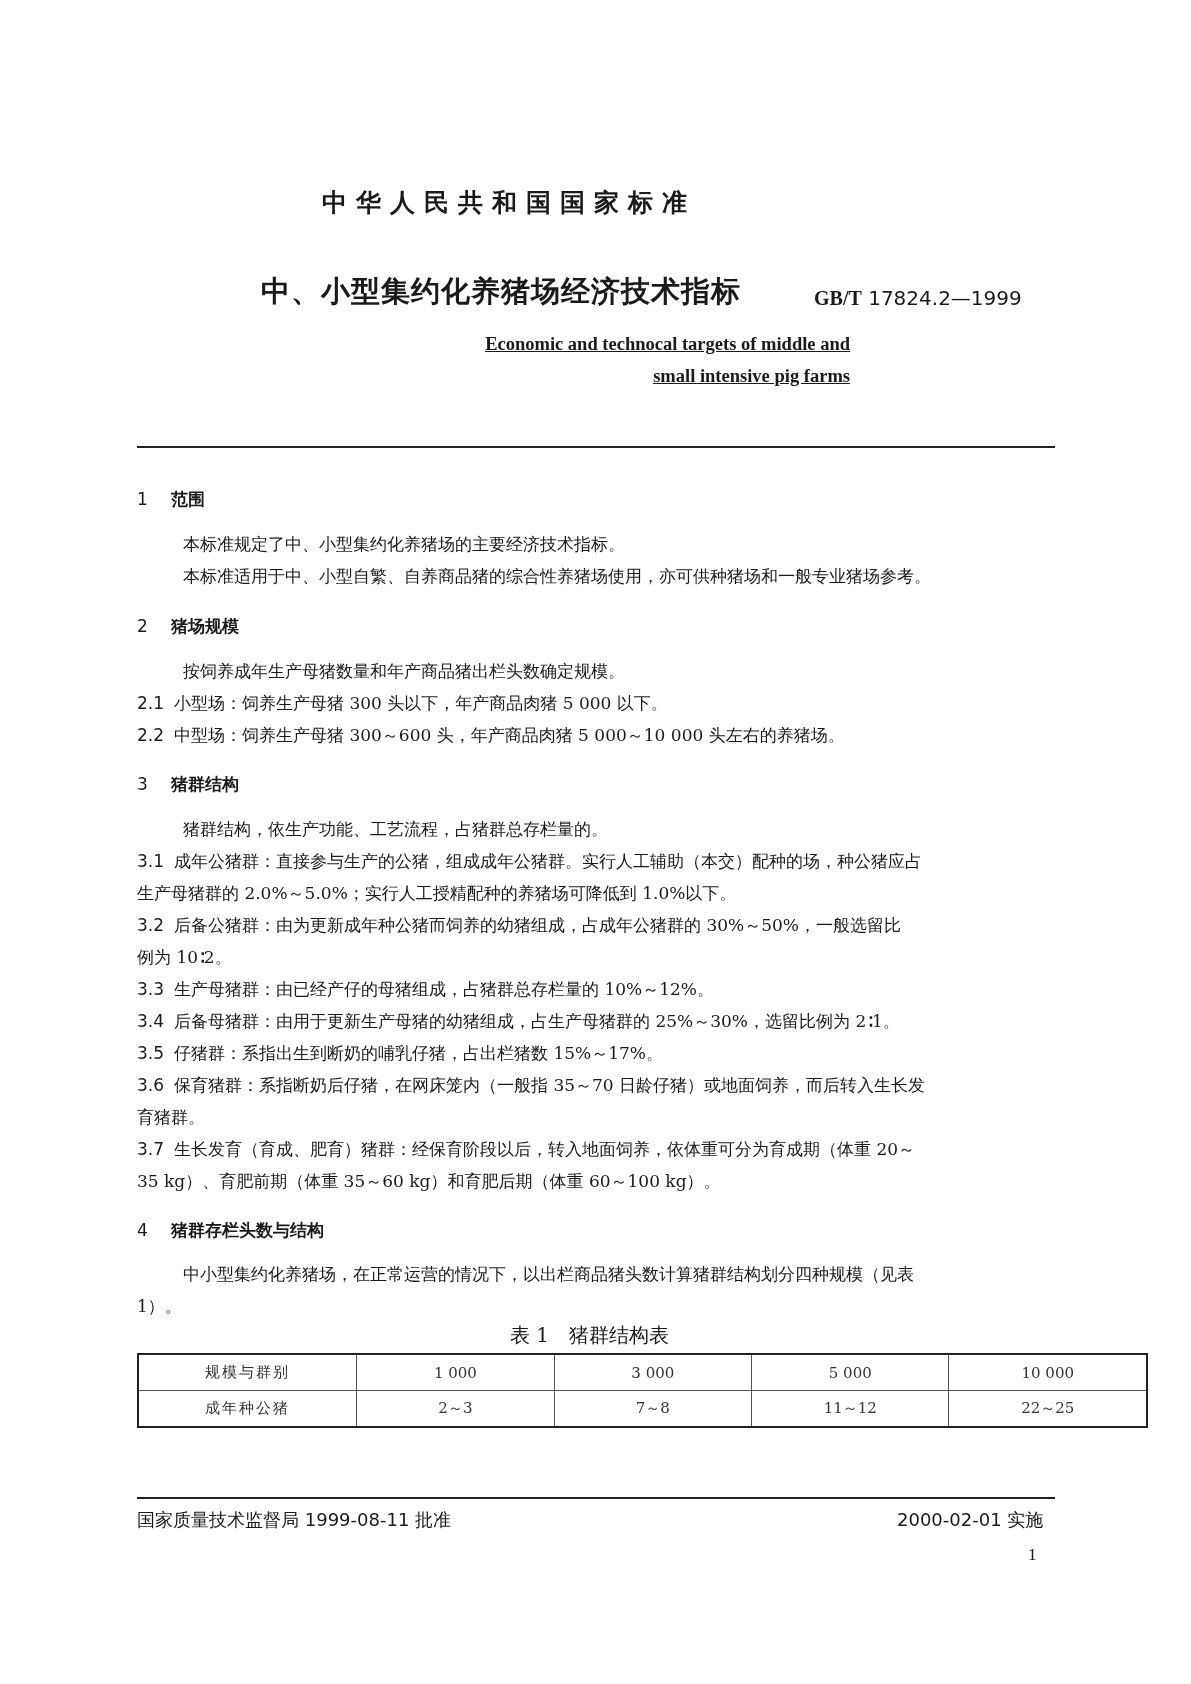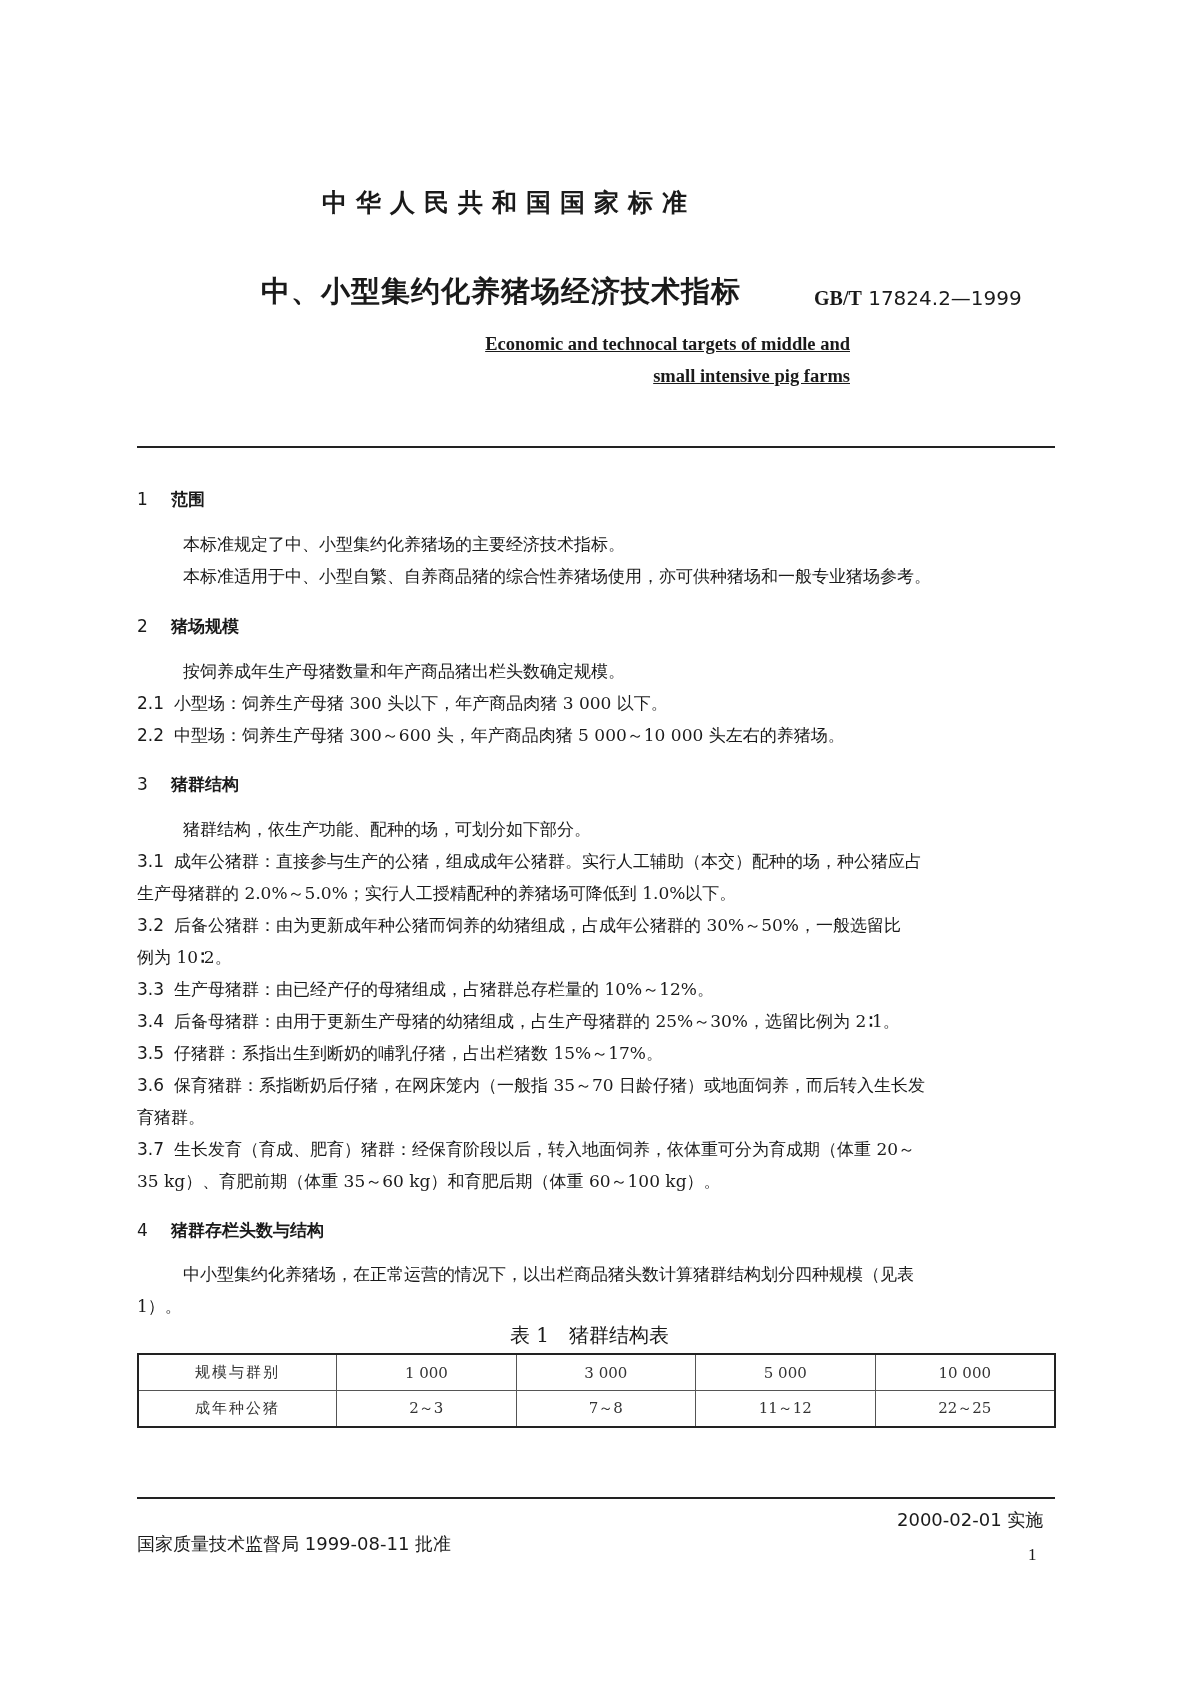--- a/index.html
+++ b/index.html
@@ -22,28 +22,28 @@
   .rule.bottom { top: 1497px; height: 2px; }
 
   .h { font-size: 17px; font-weight: bold; }
   .h .num { display: inline-block; width: 34px; font-weight: normal; }
   .p { font-size: 17px; }
   .indent { left: 183px; }
   .left { left: 137px; }
   .clause-num { display: inline-block; width: 37px; }
 
   .table-caption { left: 510px; top: 1322px; font-size: 20px; }
-  table.t1 { position: absolute; left: 137px; top: 1353px; width: 919px; border-collapse: collapse;
+  table.t1 { position: absolute; left: 137px; top: 1353px; width: 1011px; border-collapse: collapse;
              font-size: 15px; }
   table.t1 td { border: 1px solid #555; height: 35px; text-align: center; padding: 0; color: #333; }
   table.t1 { border: 2px solid #222; }
   table.t1 td.c0 { width: 199px; letter-spacing: 2px; }
   table.t1 td.c { width: 180px; margin-top: 16px; }
 
-  .footer-left { left: 137px; top: 1508px; font-size: 18px; margin-top: 24px; }
+  .footer-left { left: 137px; top: 1508px; font-size: 18px; }
   .footer-right { left: 897px; top: 1508px; font-size: 18px; }
   .page-num { left: 1028px; top: 1545px; font-size: 17px; }
 </style>
 </head>
 <body>
 
 <div class="abs national sans">中华人民共和国国家标准</div>
 <div class="abs title-cn sans">中、小型集约化养猪场经济技术指标</div>
 <div class="abs std-no">
   <b class="serif">GB/T</b>
@@ -58,30 +58,30 @@
   <span class="num">1</span><span>范围</span>
 </div>
 <div class="abs p indent" style="top:533px">本标准规定了中、小型集约化养猪场的主要经济技术指标。</div>
 <div class="abs p indent" style="top:565px">本标准适用于中、小型自繁、自养商品猪的综合性养猪场使用，亦可供种猪场和一般专业猪场参考。</div>
 
 <div class="abs h left sans" style="top:615px">
   <span class="num">2</span><span>猪场规模</span>
 </div>
 <div class="abs p indent" style="top:660px">按饲养成年生产母猪数量和年产商品猪出栏头数确定规模。</div>
 <div class="abs p left" style="top:692px">
-  <span class="clause-num sans">2.1</span><span>小型场：饲养生产母猪 300 头以下，年产商品肉猪 3 000 以下。</span>
+  <span class="clause-num sans">2.1</span><span>小型场：饲养生产母猪 300 头以下，年产商品肉猪 5 000 以下。</span>
 </div>
 <div class="abs p left" style="top:724px">
   <span class="clause-num sans">2.2</span><span>中型场：饲养生产母猪 300～600 头，年产商品肉猪 5 000～10 000 头左右的养猪场。</span>
 </div>
 
 <div class="abs h left sans" style="top:773px">
   <span class="num">3</span><span>猪群结构</span>
 </div>
-<div class="abs p indent" style="top:818px">猪群结构，依生产功能、配种的场，可划分如下部分。</div>
+<div class="abs p indent" style="top:818px">猪群结构，依生产功能、工艺流程，占猪群总存栏量的。</div>
 <div class="abs p left" style="top:850px">
   <span class="clause-num sans">3.1</span><span>成年公猪群：直接参与生产的公猪，组成成年公猪群。实行人工辅助（本交）配种的场，种公猪应占</span>
 </div>
 <div class="abs p left" style="top:882px">生产母猪群的 2.0%～5.0%；实行人工授精配种的养猪场可降低到 1.0%以下。</div>
 <div class="abs p left" style="top:914px">
   <span class="clause-num sans">3.2</span><span>后备公猪群：由为更新成年种公猪而饲养的幼猪组成，占成年公猪群的 30%～50%，一般选留比</span>
 </div>
 <div class="abs p left" style="top:946px">例为 10∶2。</div>
 <div class="abs p left" style="top:978px">
   <span class="clause-num sans">3.3</span><span>生产母猪群：由已经产仔的母猪组成，占猪群总存栏量的 10%～12%。</span>

